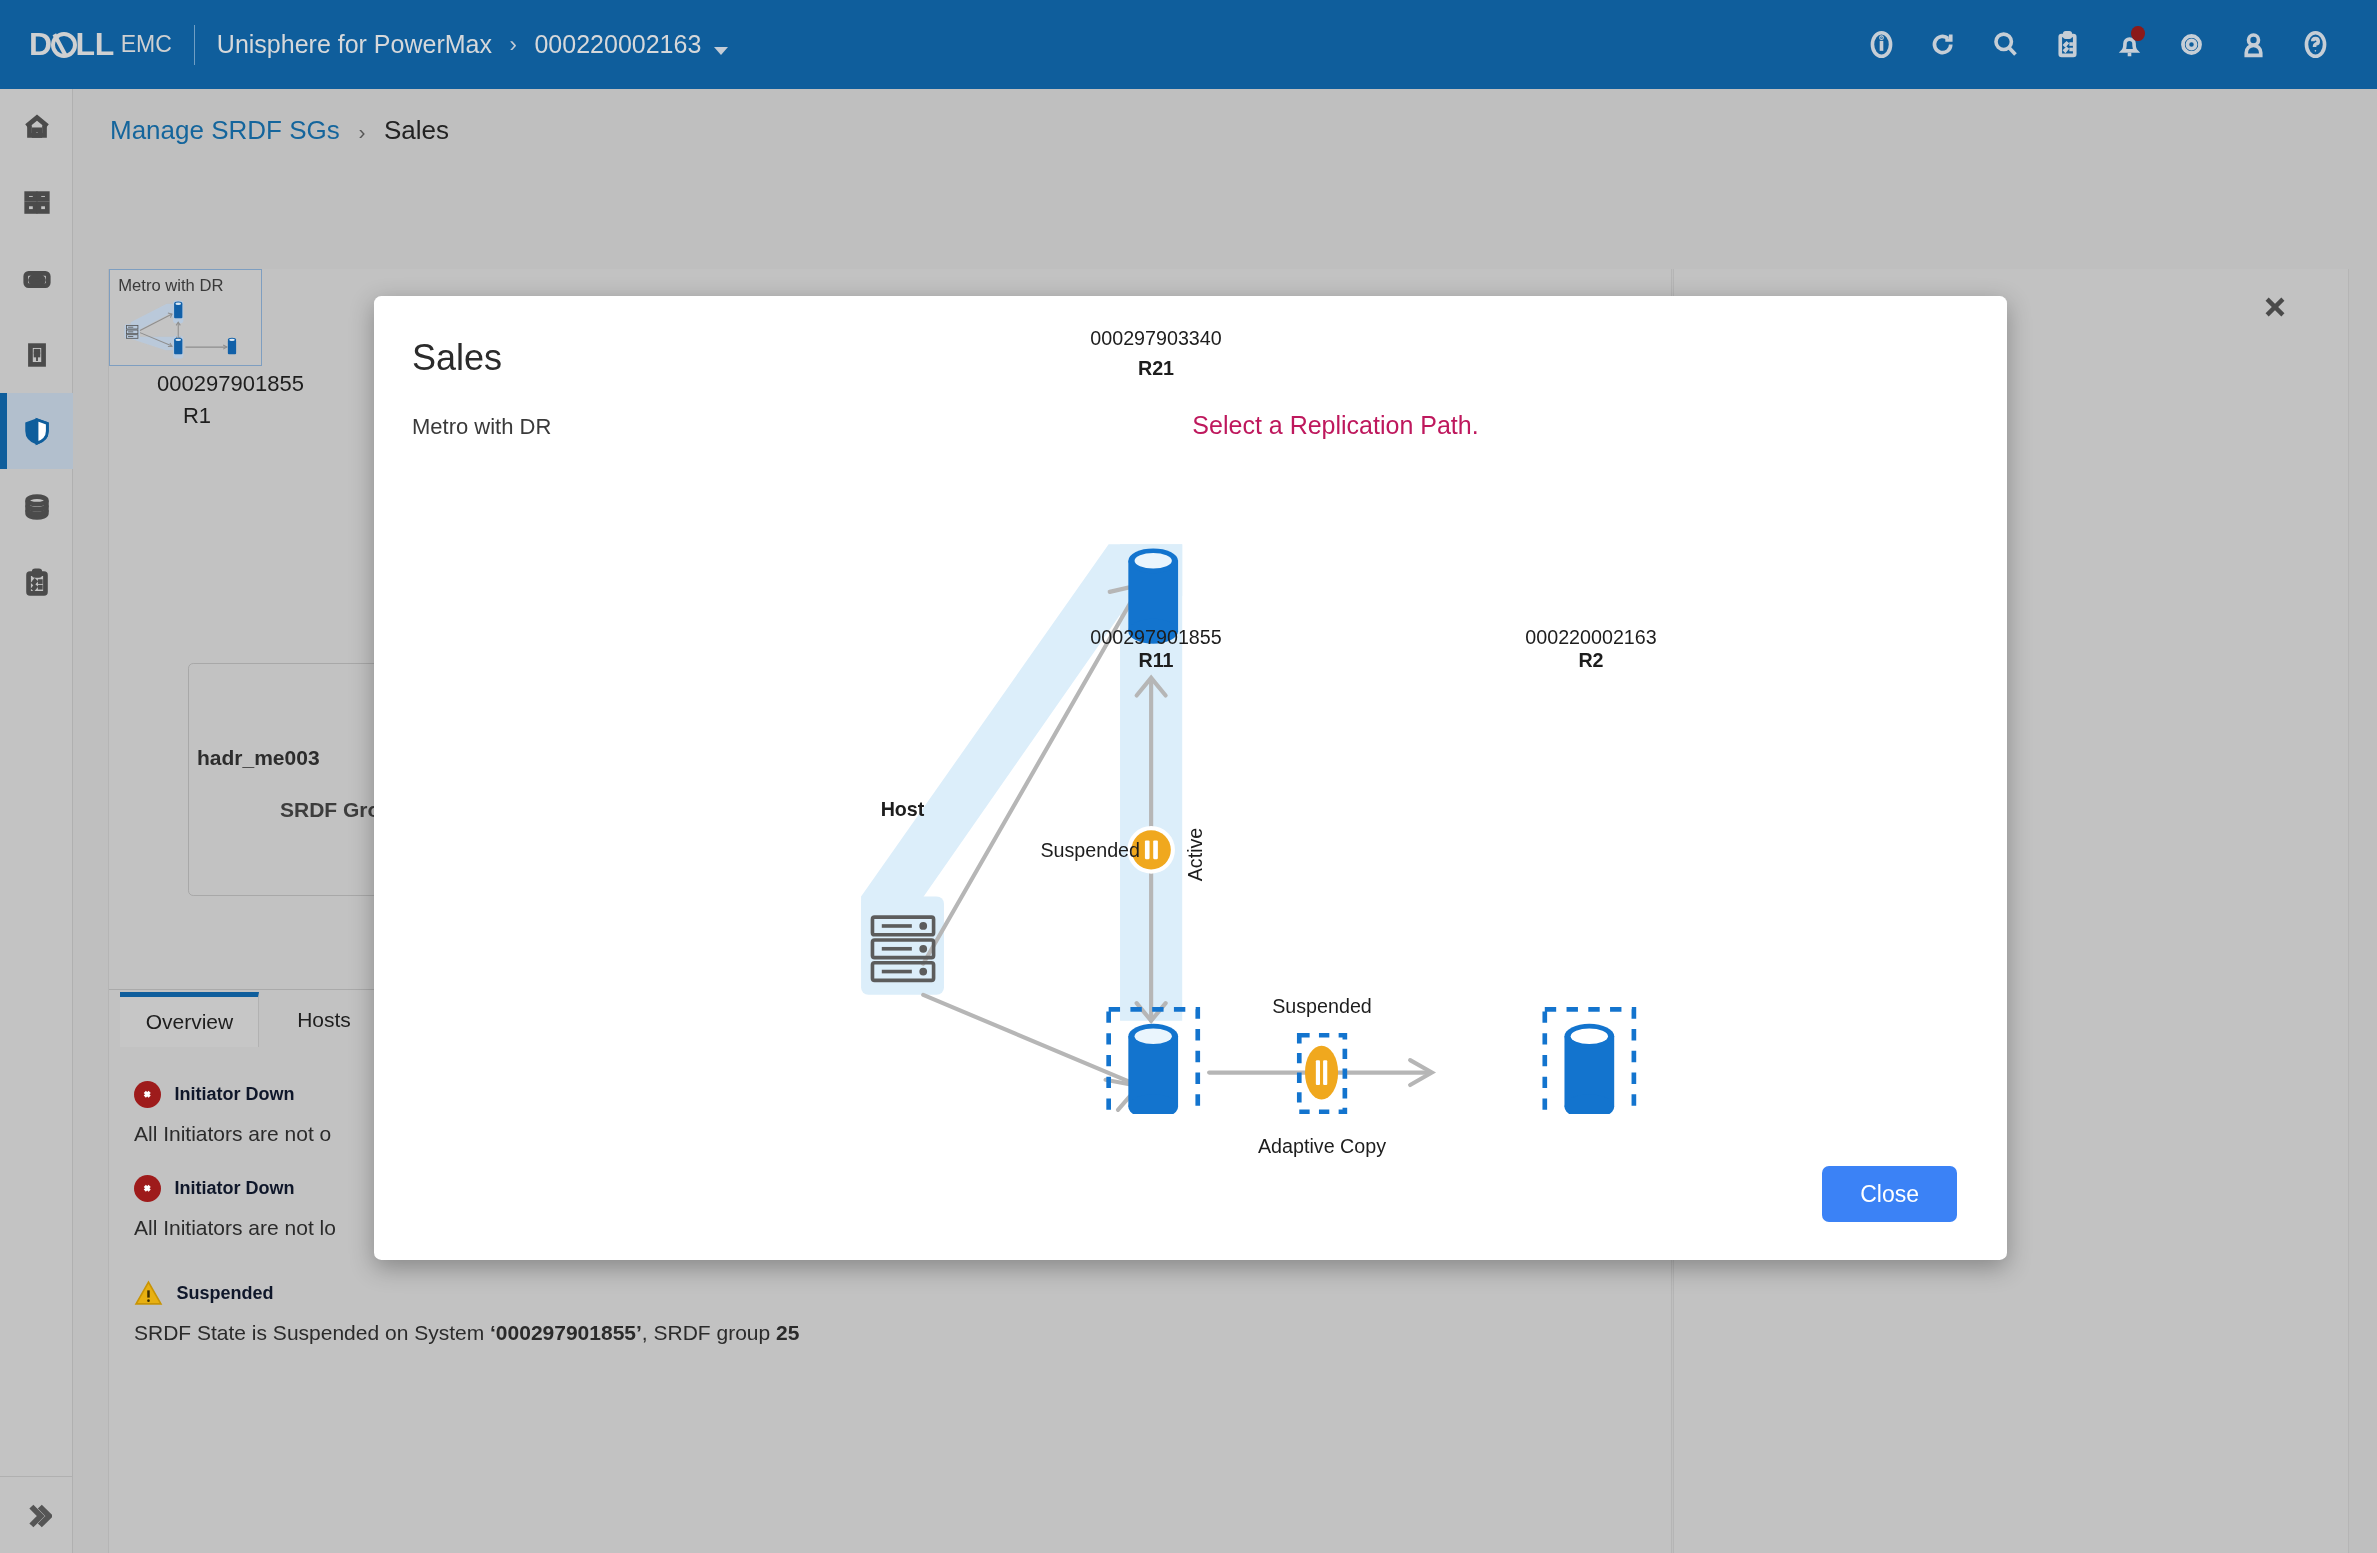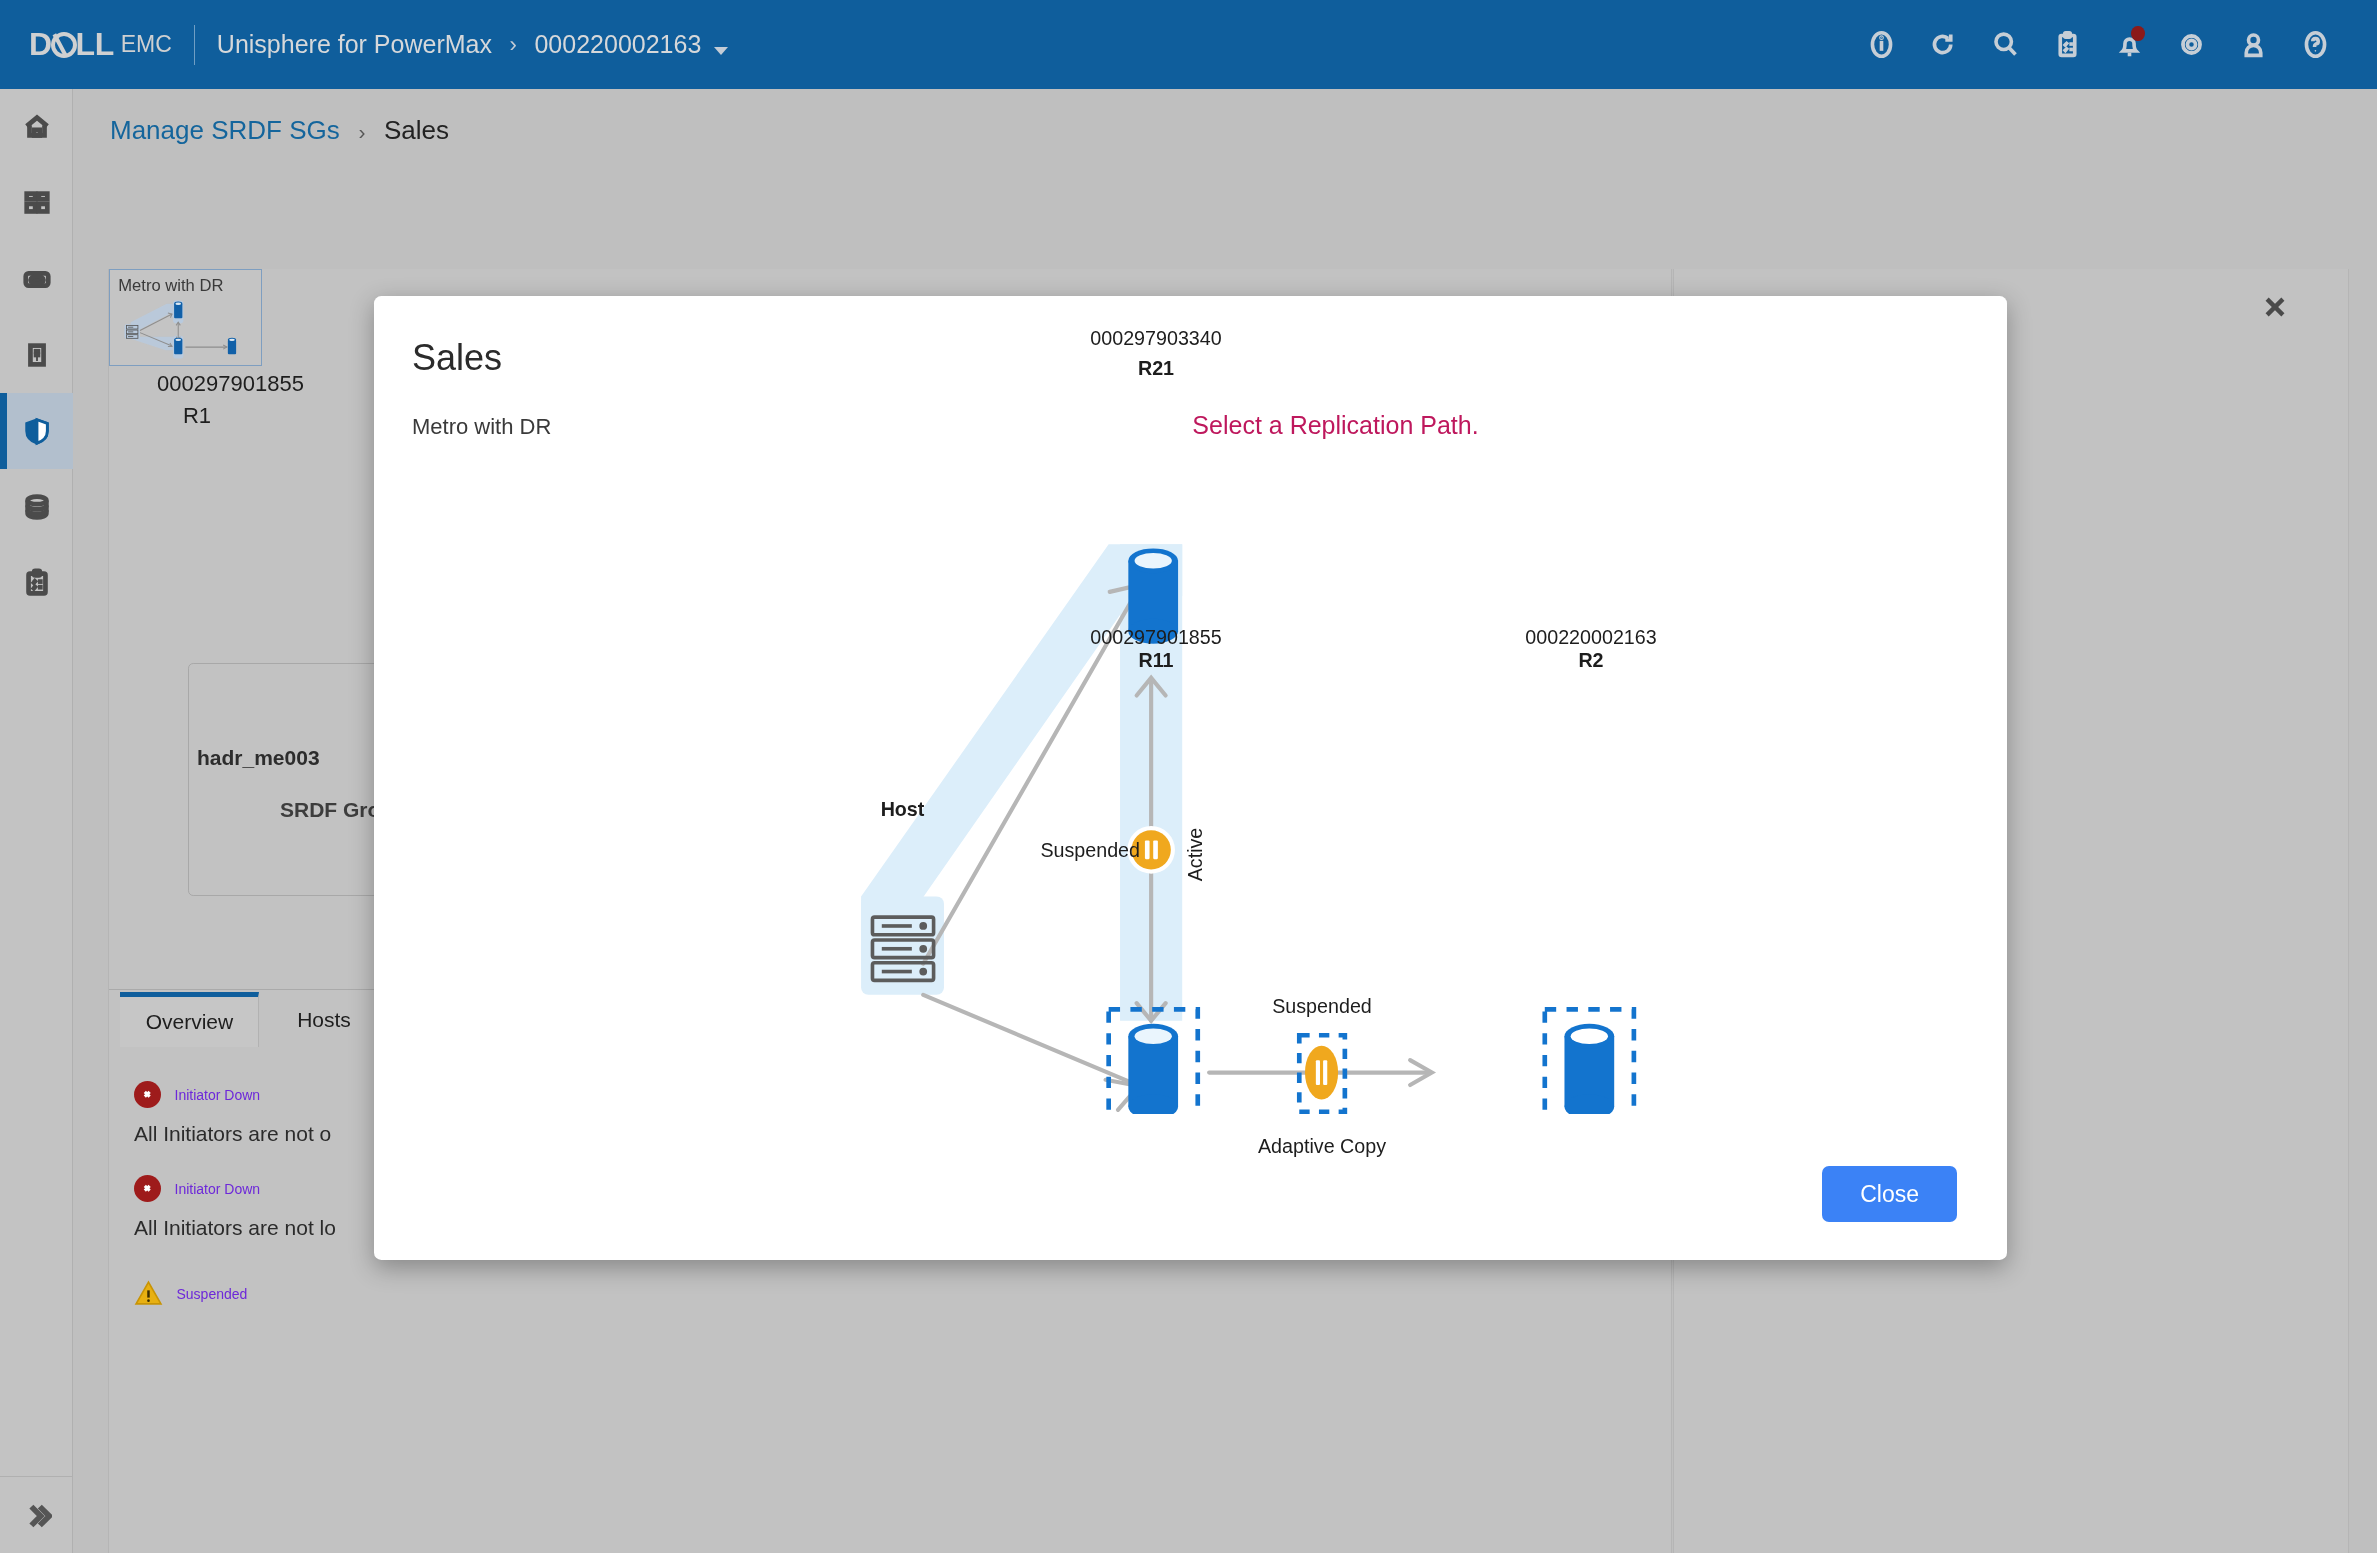--- a/index.html
+++ b/index.html
@@ -161,21 +161,21 @@
 
   
   .alert { position: absolute; left: 25px; }
   .alert-row { display: flex; align-items: center; gap: 13.5px; }
   .ico-err {
     width: 27px; height: 27px; border-radius: 50%; background: #9e1b1b;
     display: flex; align-items: center; justify-content: center; flex: none;
   }
   .ico-err svg { width: 14.5px; height: 14.5px; stroke: #fff; stroke-width: 5; }
   .ico-warn { width: 29px; height: 27px; flex: none; }
-  .alert-title { font-size: 14px; font-weight: 400; color: #6d28d9; }
+  .alert-title { font-size: 18px; font-weight: 700; color: #0f172a; }
   .alert-body { font-size: 21px; color: #2b2b2b; margin-top: 13.5px; }
   .alert-body b { font-weight: 700; }
 
   .rp-hint {
     position: absolute; right: 62px; top: 243px; width: 394px;
     text-align: right; font-size: 22px; color: #5c5c5c; line-height: 1.55;
   }
   .rp-close {
     position: absolute; right: 50px; top: 14.5px; width: 47px; height: 47px;
     display: flex; align-items: center; justify-content: center;
@@ -457,20 +457,23 @@
         <div class="alert-row">
           <span class="ico-warn">
             <svg viewBox="0 0 28 26" fill="none">
                 <path d="M14 2 L26 23 H2 Z" fill="#E8B011" stroke="#C89405" stroke-width="1.6"></path>
                 <line x1="14" y1="10" x2="14" y2="17" stroke="#3b2d00" stroke-width="2.4"></line>
                 <circle cx="14" cy="20" r="1.3" fill="#3b2d00"></circle>
               </svg>
           </span>
           <span class="alert-title">Suspended</span>
         </div>
+        <div class="alert-body">
+          <span>SRDF State is Suspended on System </span><b>‘000297901855’</b><span>, SRDF group </span><b>25</b>
+        </div>
       </div>
     </div>
 
     <div class="panel-right">
       <div class="rp-close">
         <svg viewBox="0 0 32 32" fill="none">
             <line x1="7" y1="7" x2="25" y2="25"></line>
             <line x1="25" y1="7" x2="7" y2="25"></line>
           </svg>
       </div>

